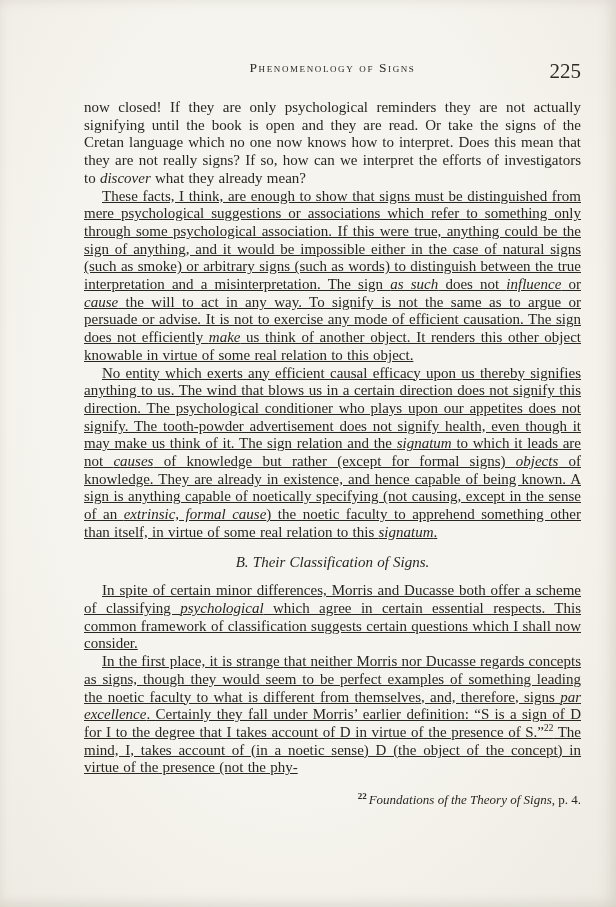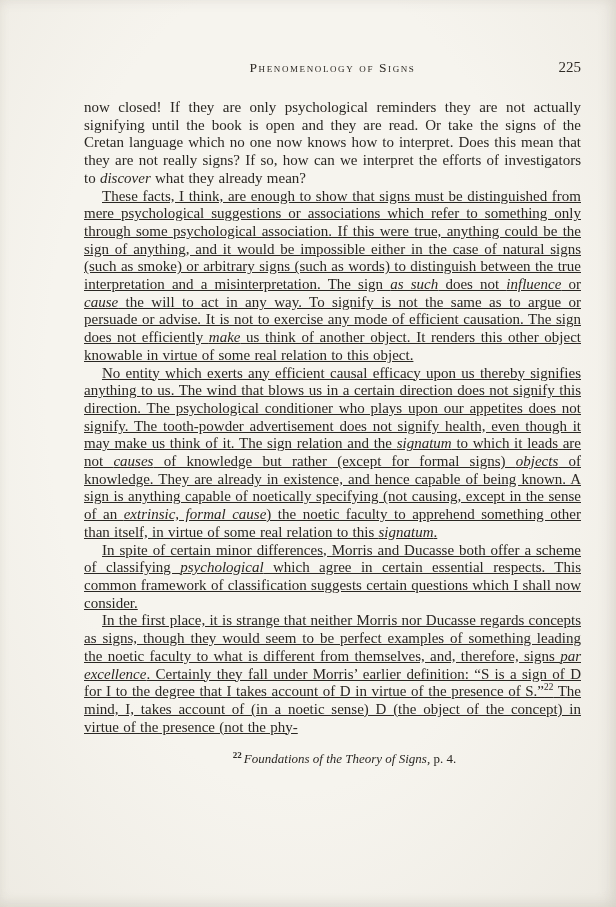--- a/index.html
+++ b/index.html
@@ -36,21 +36,21 @@
     font-size: 13.5px;
     margin-bottom: 23px;
     color: #2e2a25;
   }
   .page-number {
     position: absolute;
     right: 0;
     top: -1px;
     font-variant: normal;
     letter-spacing: 0;
-    font-size: 15px;
+    font-size: 21px;
   }
   .content p {
     margin: 0;
     font-size: 15px;
     line-height: 17.7px;
     text-align: justify;
     word-spacing: 0.5px;
   }
   .content p.indent {
     text-indent: 18px;
@@ -65,21 +65,21 @@
   sup {
     font-size: 0.62em;
     line-height: 0;
     vertical-align: super;
   }
   .footnote {
     margin-top: 15px;
     font-size: 13px;
     line-height: 16px;
     text-indent: 24px;
-    text-align: center;
+    text-align: right;
   }
   .footnote .footnote-marker {
     font-size: 9px;
     vertical-align: super;
     line-height: 0;
     font-weight: bold;
     margin-right: 2px;
   }
 </style>
 </head>
@@ -90,20 +90,21 @@
 
     <div class="running-header">
       <span class="header-title">Phenomenology of Signs</span>
       <span class="page-number">225</span>
     </div>
 
     <div class="content" id="content">
         <p class="paragraph"><span>now closed!  If they are only psychological reminders they are not actually signifying until the book is open and they are read.  Or take the signs of the Cretan language which no one now knows how to interpret.  Does this mean that they are not really signs?  If so, how can we interpret the efforts of investigators to </span><i>discover</i><span> what they already mean?</span></p>
         <p class="paragraph indent"><span>These facts, I think, are enough to show that signs must be distinguished from mere psychological suggestions or associations which refer to something only through some psychological association.  If this were true, anything could be the sign of anything, and it would be impossible either in the case of natural signs (such as smoke) or arbitrary signs (such as words) to distinguish between the true interpretation and a misinterpretation.  The sign </span><i>as such</i><span> does not </span><i>influence</i><span> or </span><i>cause</i><span> the will to act in any way.  To signify is not the same as to argue or persuade or advise.  It is not to exercise any mode of efficient causation.  The sign does not efficiently </span><i>make</i><span> us think of another object.  It renders this other object knowable in virtue of some real relation to this object.</span></p>
         <p class="paragraph indent"><span>No entity which exerts any efficient causal efficacy upon us thereby signifies anything to us.  The wind that blows us in a certain direction does not signify this direction.  The psychological conditioner who plays upon our appetites does not signify.  The tooth-powder advertisement does not signify health, even though it may make us think of it.  The sign relation and the </span><i>signatum</i><span> to which it leads are not </span><i>causes</i><span> of knowledge but rather (except for formal signs) </span><i>objects</i><span> of knowledge.  They are already in existence, and hence capable of being known.  A sign is anything capable of noetically specifying (not causing, except in the sense of an </span><i>extrinsic, formal cause</i><span>) the noetic faculty to apprehend something other than itself, in virtue of some real relation to this </span><i>signatum</i><span>.</span></p>
+        <p class="section-heading">B. Their Classification of Signs.</p>
         <p class="paragraph indent"><span>In spite of certain minor differences, Morris and Ducasse both offer a scheme of classifying </span><i>psychological</i><span> which agree in certain essential respects. This common framework of classification suggests certain questions which I shall now consider.</span></p>
         <p class="paragraph indent"><span>In the first place, it is strange that neither Morris nor Ducasse regards concepts as signs, though they would seem to be perfect examples of something leading the noetic faculty to what is different from themselves, and, therefore, signs </span><i>par excellence</i><span>.  Certainly they fall under Morris’ earlier definition: “S is a sign of D for I to the degree that I takes account of D in virtue of the presence of S.”</span><sup>22</sup><span>  The mind, I, takes account of (in a noetic sense) D (the object of the concept) in virtue of the presence (not the phy-</span></p>
       </div>
 
     <div class="footnote">
       <span class="footnote-marker">22</span><span class="footnote-text" id="footnote-text"><i>Foundations of the Theory of Signs</i><span>, p. 4.</span></span>
     </div>
 
   </div>
 </div>

